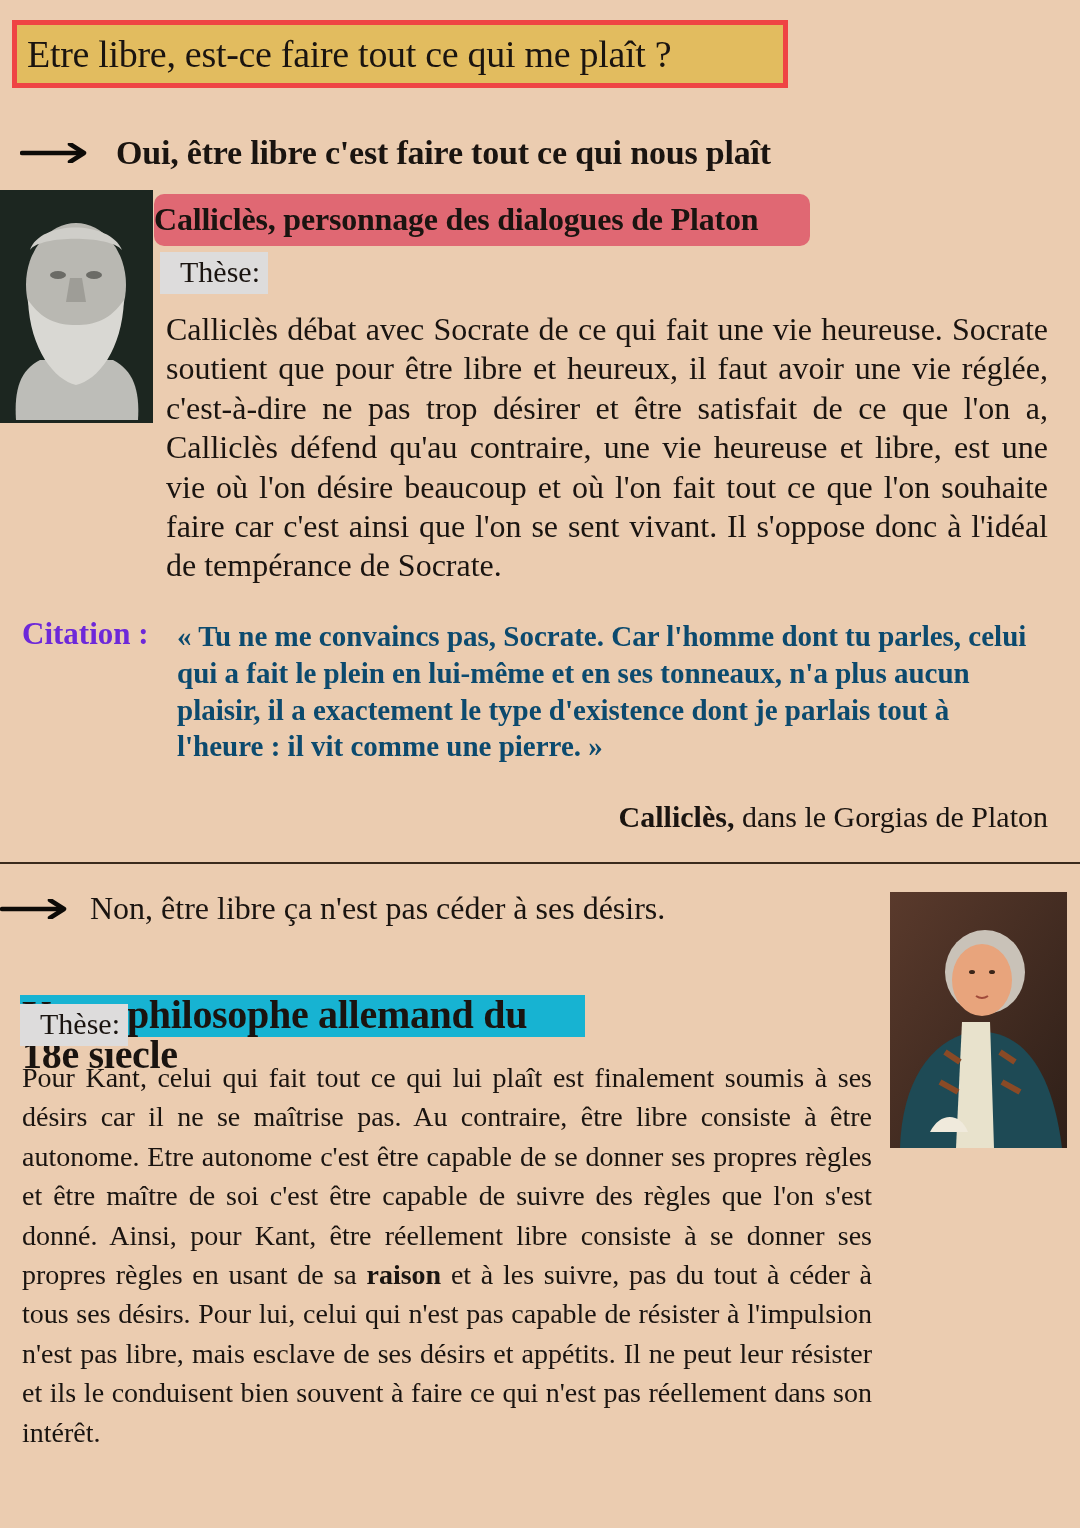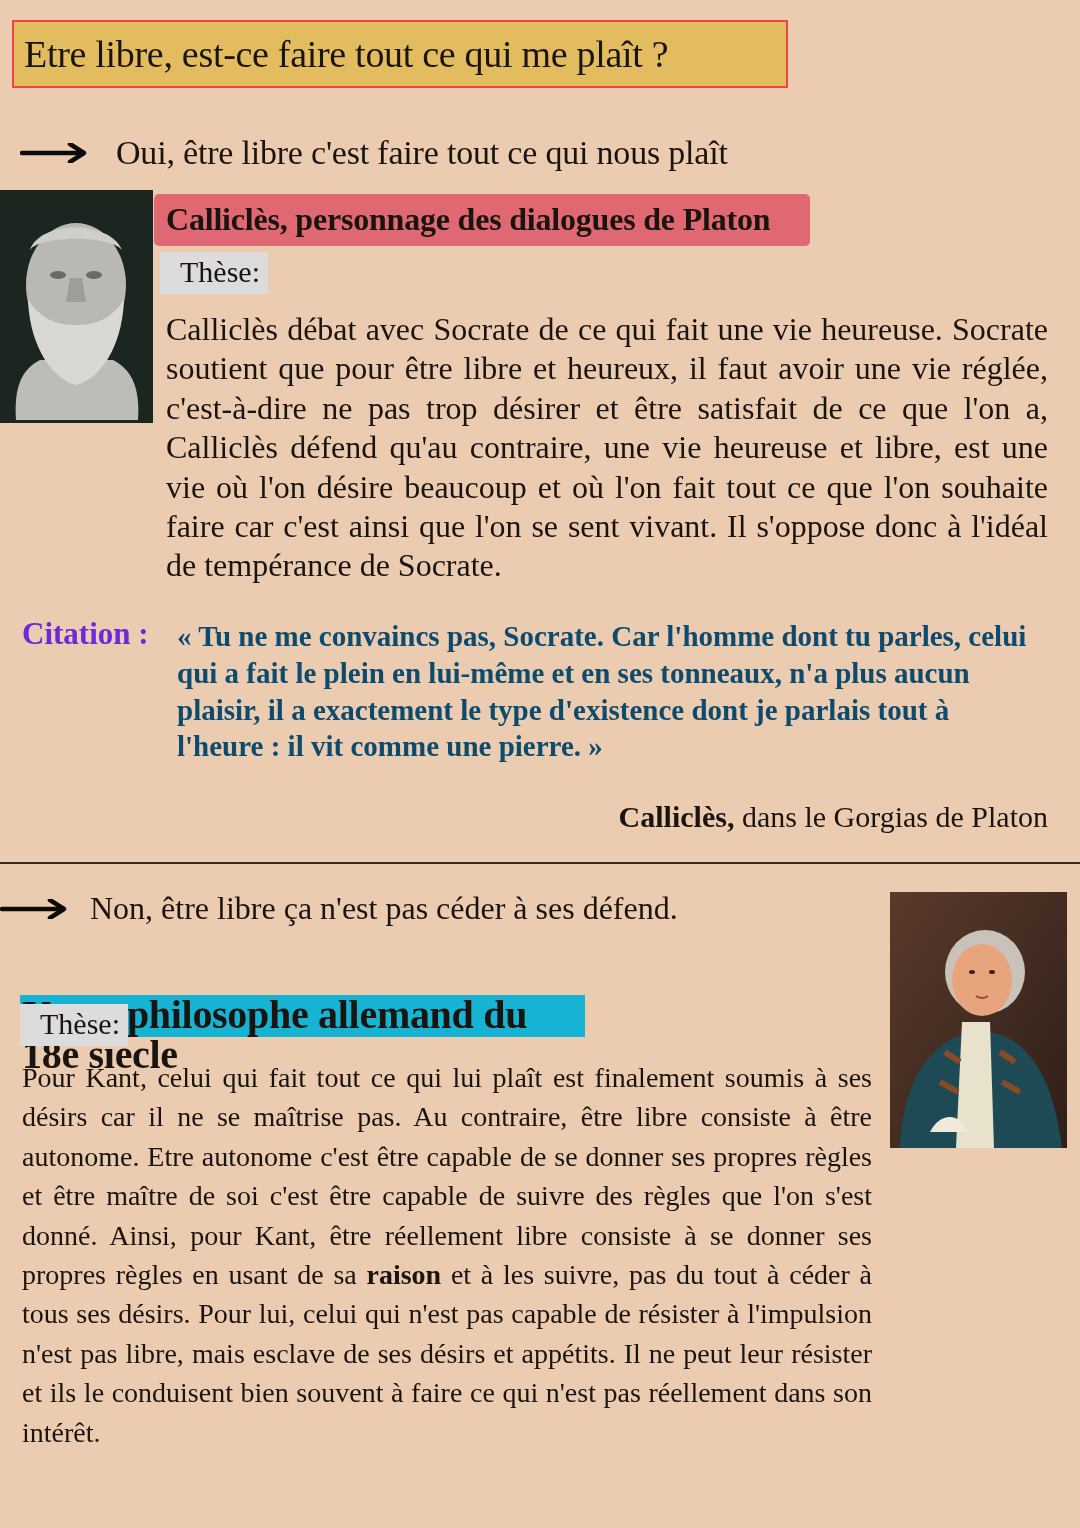--- a/index.html
+++ b/index.html
@@ -1,41 +1,41 @@
 <!DOCTYPE html>
 <html><head>
   <meta charset="utf-8">
   <style>
     * { box-sizing: border-box; margin: 0; padding: 0; }
     html, body { width: 1080px; height: 1528px; background: #ebccb0; overflow: hidden; }
     body { position: relative; font-family: "Liberation Serif", "DejaVu Serif", serif; color: #1a1410; }
 
     .title-box {
       position: absolute; left: 12px; top: 20px; width: 776px; height: 68px;
-      background: #e2bc5f; border: 2px solid #ef4444;
+      background: #e2bc5f; border: 5px solid #ef4444;
       display: flex; align-items: center; padding-left: 10px;
       font-size: 38px; letter-spacing: -0.3px;
     }
 
     .arrow-line { position: absolute; display: flex; align-items: center; }
     .arrow-icon { display: inline-block; position: relative; width: 68px; height: 20px; }
     .arrow-icon svg { width: 100%; height: 100%; display: block; }
 
     .arrow-1 { left: 20px; top: 134px; }
-    .arrow-1 .txt { font-size: 34px; font-weight: normal; margin-left: 28px; letter-spacing: -0.2px; }
+    .arrow-1 .txt { font-size: 34px; font-weight: bold; margin-left: 28px; letter-spacing: -0.2px; }
 
     .socrate-img {
       position: absolute; left: 0; top: 190px; width: 153px; height: 233px;
       background: #1c2620; overflow: hidden;
     }
 
     .callicles-label {
       position: absolute; left: 154px; top: 194px; width: 656px; height: 52px;
-      background: #e06873; border-radius: 5px;
-      font-size: 32px; font-weight: bold; padding-left: 12px; line-height: 50px;
+      background: #e06873; border-radius: 10px;
+      font-size: 32px; font-weight: bold; line-height: 50px;
       letter-spacing: -0.2px;
     }
 
     .these-1 { position: absolute; left: 160px; top: 252px; display: flex; align-items: center; }
     .these-tag {
       background: #dddcdc; font-size: 30px; padding: 2px 8px 4px 20px;
       line-height: 36px;
     }
     .these-1 .these-text { font-size: 30px; font-weight: bold; margin-left: 10px; letter-spacing: -0.2px; }
 
@@ -132,21 +132,21 @@
 
 <div class="divider"></div>
 
 <div class="arrow-line arrow-2">
   <span class="arrow-icon">
     <svg viewBox="0 0 68 20">
         <line x1="2" y1="10" x2="62" y2="10" stroke="#0d0b08" stroke-width="4.5" stroke-linecap="round"></line>
         <path d="M50 1 L64 10 L50 19" fill="none" stroke="#0d0b08" stroke-width="4.5" stroke-linecap="round" stroke-linejoin="round"></path>
       </svg>
   </span>
-  <span class="txt">Non, être libre ça n'est pas céder à ses défend.</span>
+  <span class="txt">Non, être libre ça n'est pas céder à ses désirs.</span>
 </div>
 
 <div class="kant-label">
   <span>Kant, philosophe allemand du 18e siècle</span>
 </div>
 
 <div class="these-2">
   <span class="these-tag">Thèse:</span>
 </div>
 

